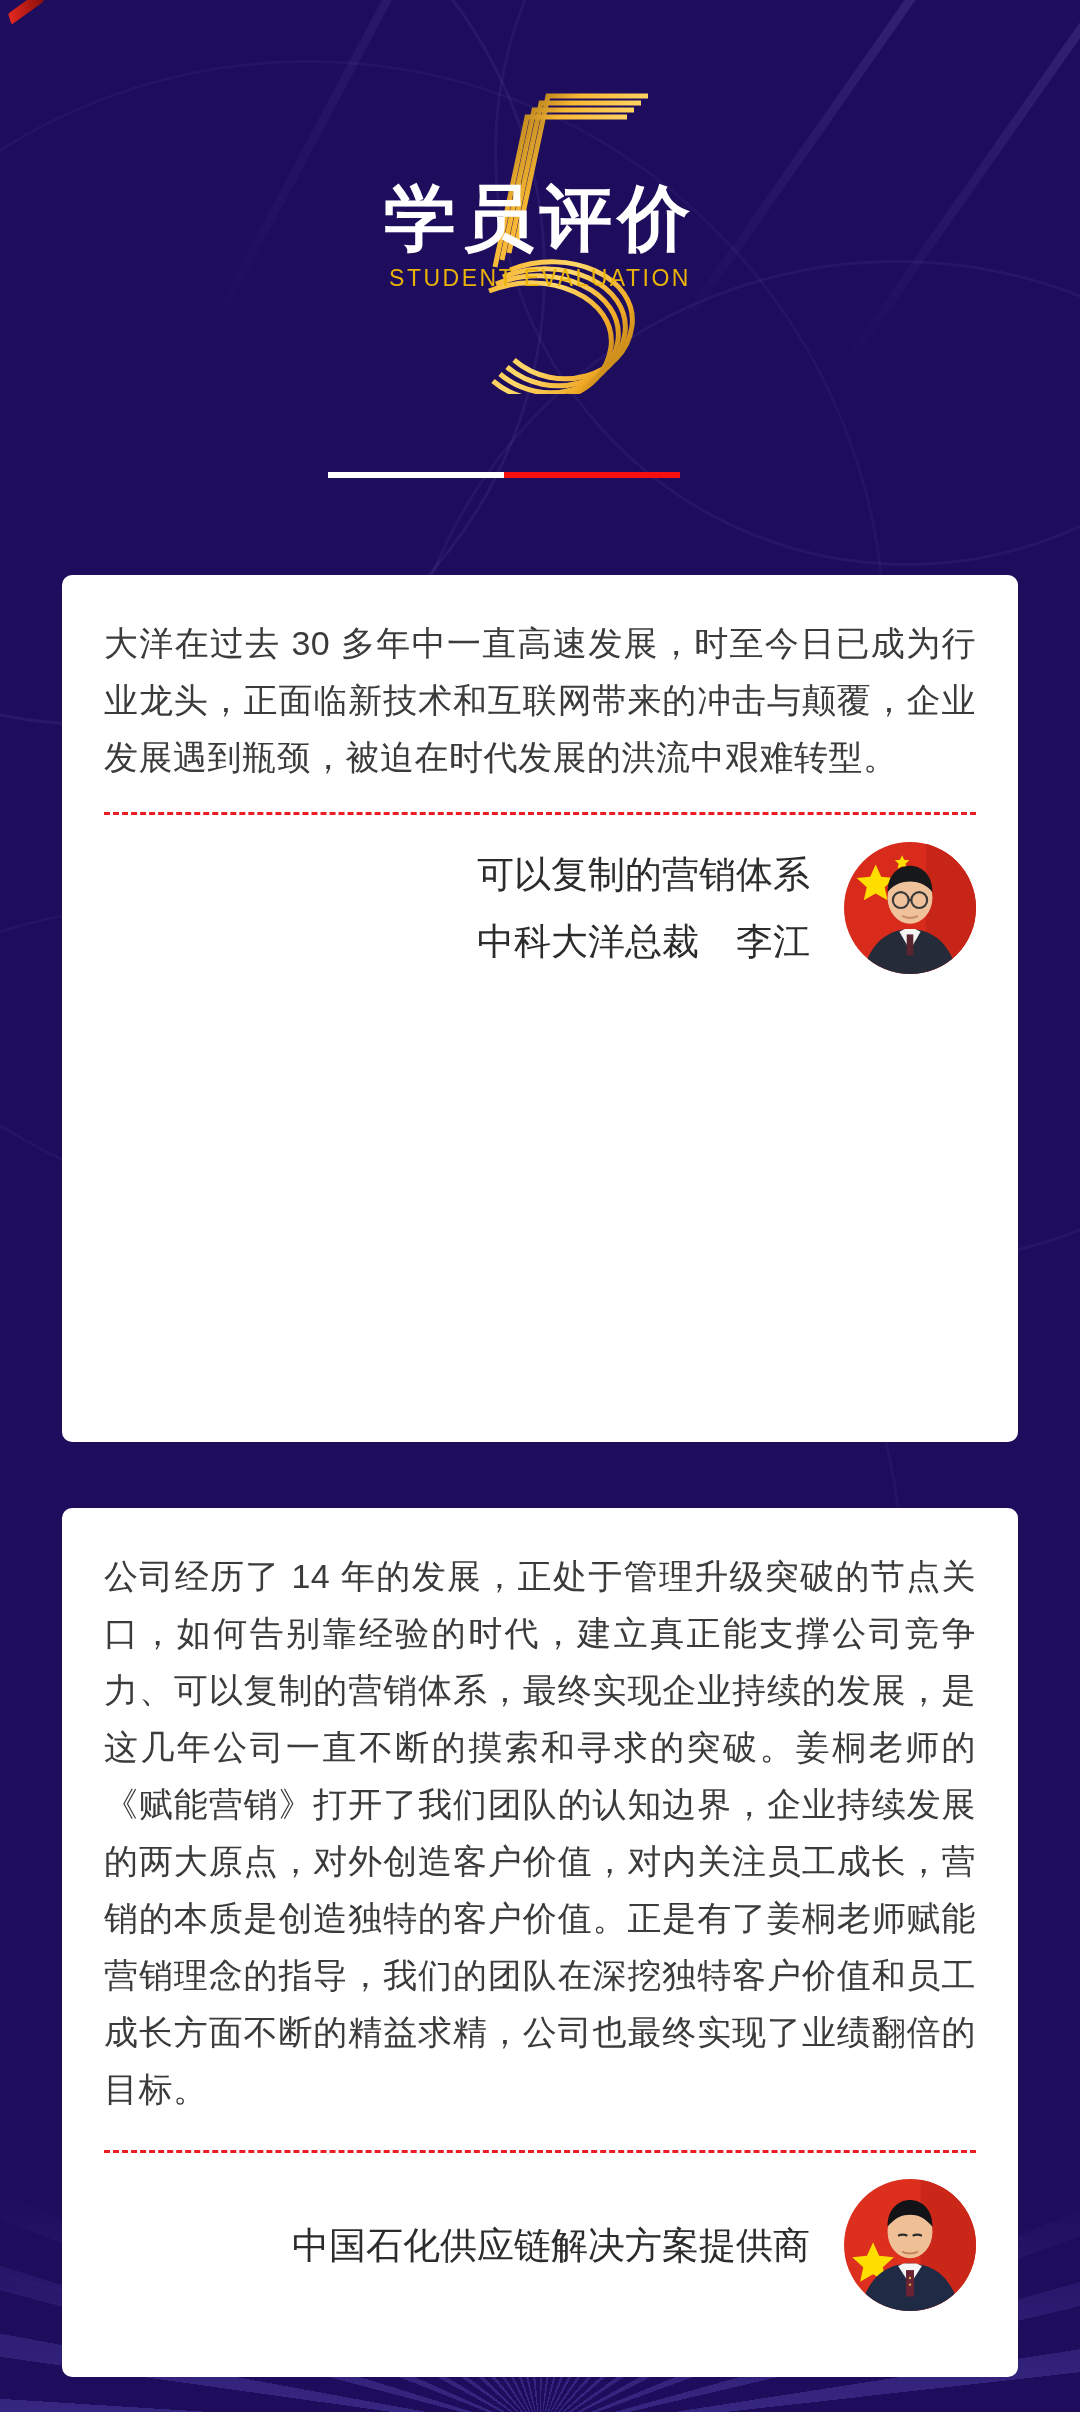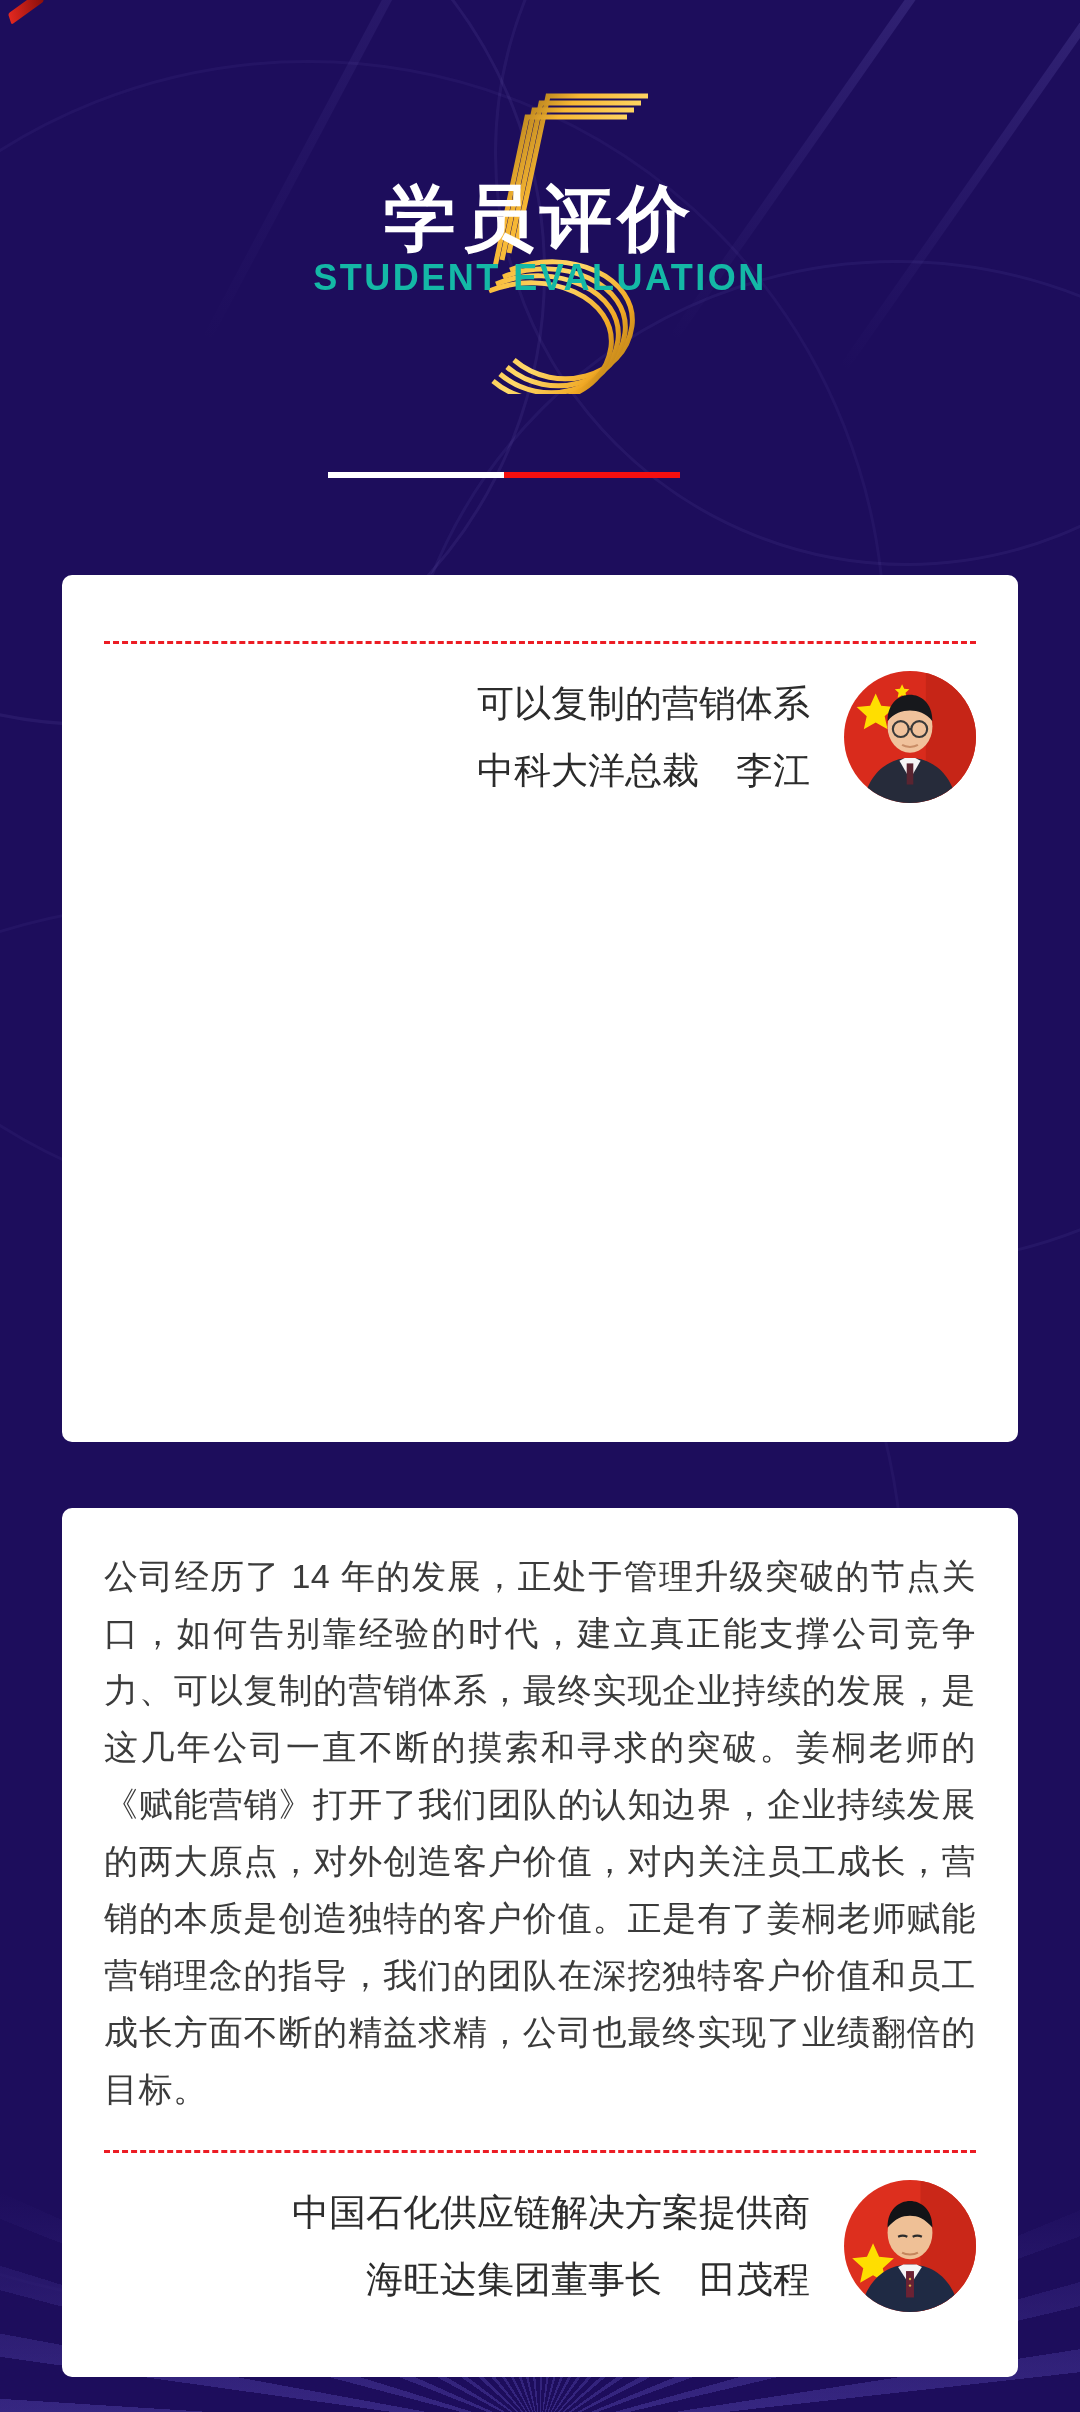--- a/index.html
+++ b/index.html
@@ -34,21 +34,21 @@
   }
   
   .header{position:absolute;left:0;top:0;width:100%;z-index:1;}
   .big-five{position:absolute;left:452px;top:88px;width:216px;height:306px;}
   .title{
     position:absolute;left:0;top:178px;width:100%;text-align:center;
     color:#ffffff;font-size:72px;font-weight:800;letter-spacing:6px;line-height:80px;
   }
   .subtitle{
     position:absolute;left:0;top:262px;width:100%;text-align:center;
-    color:#14b8a6;font-size:36px;font-weight:700;letter-spacing:2.5px;line-height:32px;
+    color:#eab308;font-size:23px;font-weight:400;letter-spacing:2.5px;line-height:32px;
   }
   .divider{position:absolute;left:50%;top:472px;transform:translateX(calc(-50% - 36px));
     width:352px;height:6px;display:flex;}
   .divider .half{flex:1 1 50%;height:100%;}
   
   .card{
     position:absolute;left:62px;width:956px;background:#ffffff;border-radius:10px;
     padding:40px 42px 0 42px;box-sizing:border-box;z-index:1;
   }
   .card1{top:575px;height:867px;}
@@ -100,20 +100,21 @@
     </svg>
     <div class="title">学员评价</div>
     <div class="subtitle">STUDENT EVALUATION</div>
     <div class="divider">
       <div class="half" style="background:#ffffff"></div>
       <div class="half" style="background:#f50f0f"></div>
     </div>
   </div>
 
   <div class="card card1">
+    <p>大洋在过去 30 多年中一直高速发展，时至今日已成为行业龙头，正面临新技术和互联网带来的冲击与颠覆，企业发展遇到瓶颈，被迫在时代发展的洪流中艰难转型。</p>
     <hr class="dashed">
     <div class="attribution">
       <div class="attr-text">
         <div>可以复制的营销体系</div>
         <div>中科大洋总裁　李江</div>
       </div>
       <div class="avatar">
         <svg viewBox="0 0 100 100">
           <rect width="100" height="100" fill="#d92b1c"></rect>
           <rect x="62" width="38" height="100" fill="#c62517"></rect>
@@ -132,21 +133,20 @@
       </div>
     </div>
   </div>
 
   <div class="card card2">
     <p>公司经历了 14 年的发展，正处于管理升级突破的节点关口，如何告别靠经验的时代，建立真正能支撑公司竞争力、可以复制的营销体系，最终实现企业持续的发展，是这几年公司一直不断的摸索和寻求的突破。姜桐老师的《赋能营销》打开了我们团队的认知边界，企业持续发展的两大原点，对外创造客户价值，对内关注员工成长，营销的本质是创造独特的客户价值。正是有了姜桐老师赋能营销理念的指导，我们的团队在深挖独特客户价值和员工成长方面不断的精益求精，公司也最终实现了业绩翻倍的目标。</p>
     <hr class="dashed">
     <div class="attribution">
       <div class="attr-text">
         <div>中国石化供应链解决方案提供商</div>
-        <div>海旺达集团董事长　田茂程</div>
       </div>
       <div class="avatar">
         <svg viewBox="0 0 100 100">
           <rect width="100" height="100" fill="#dd2f1e"></rect>
           <rect x="58" width="42" height="100" fill="#ca2718"></rect>
           <polygon fill="#ffde00" points="22,48 26.6,58.2 37.8,59.3 29.4,66.9 31.8,77.9 22,72.2 12.2,77.9 14.6,66.9 6.2,59.3 17.4,58.2"></polygon>
           <path d="M12,100 C18,72 35,64 50,64 C65,64 82,72 88,100 Z" fill="#1f2a44"></path>
           <path d="M41,66 L50,80 L59,66 L55,64 L45,64 Z" fill="#f5f5f5"></path>
           <rect x="47" y="69" width="6" height="20" fill="#6b2233"></rect>
           <circle cx="50" cy="75" r="0.9" fill="#d8b24a"></circle>

